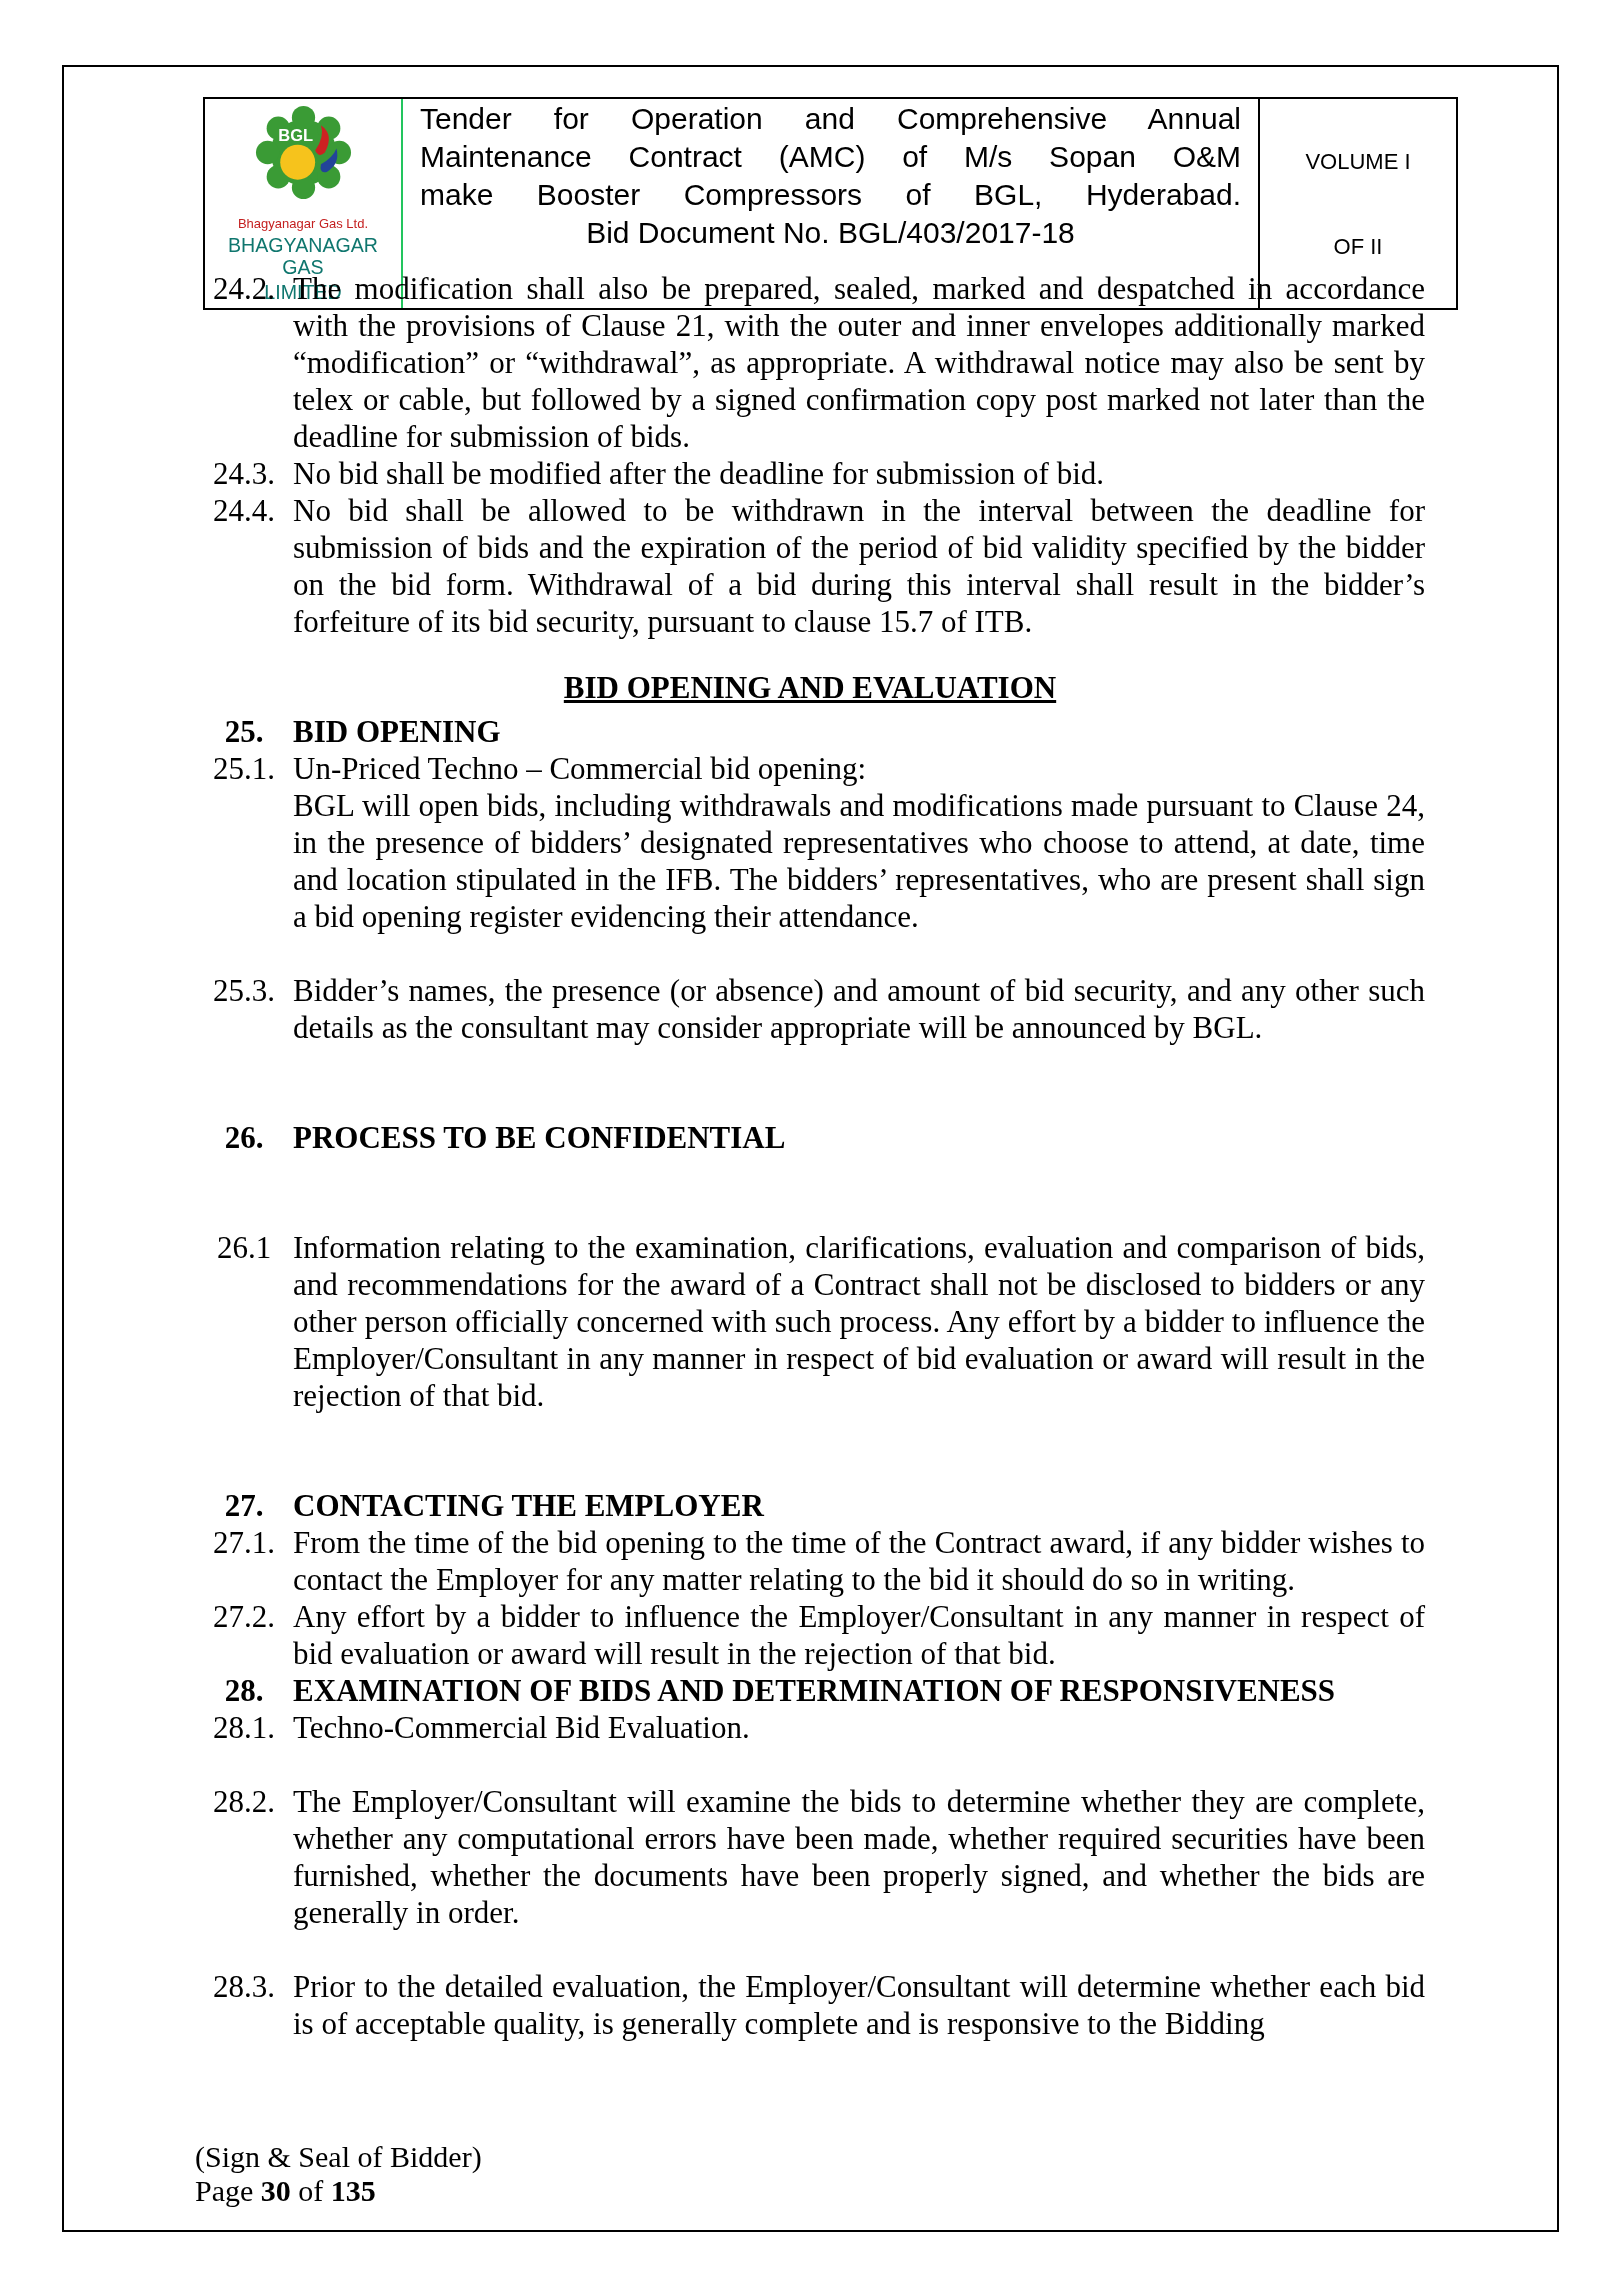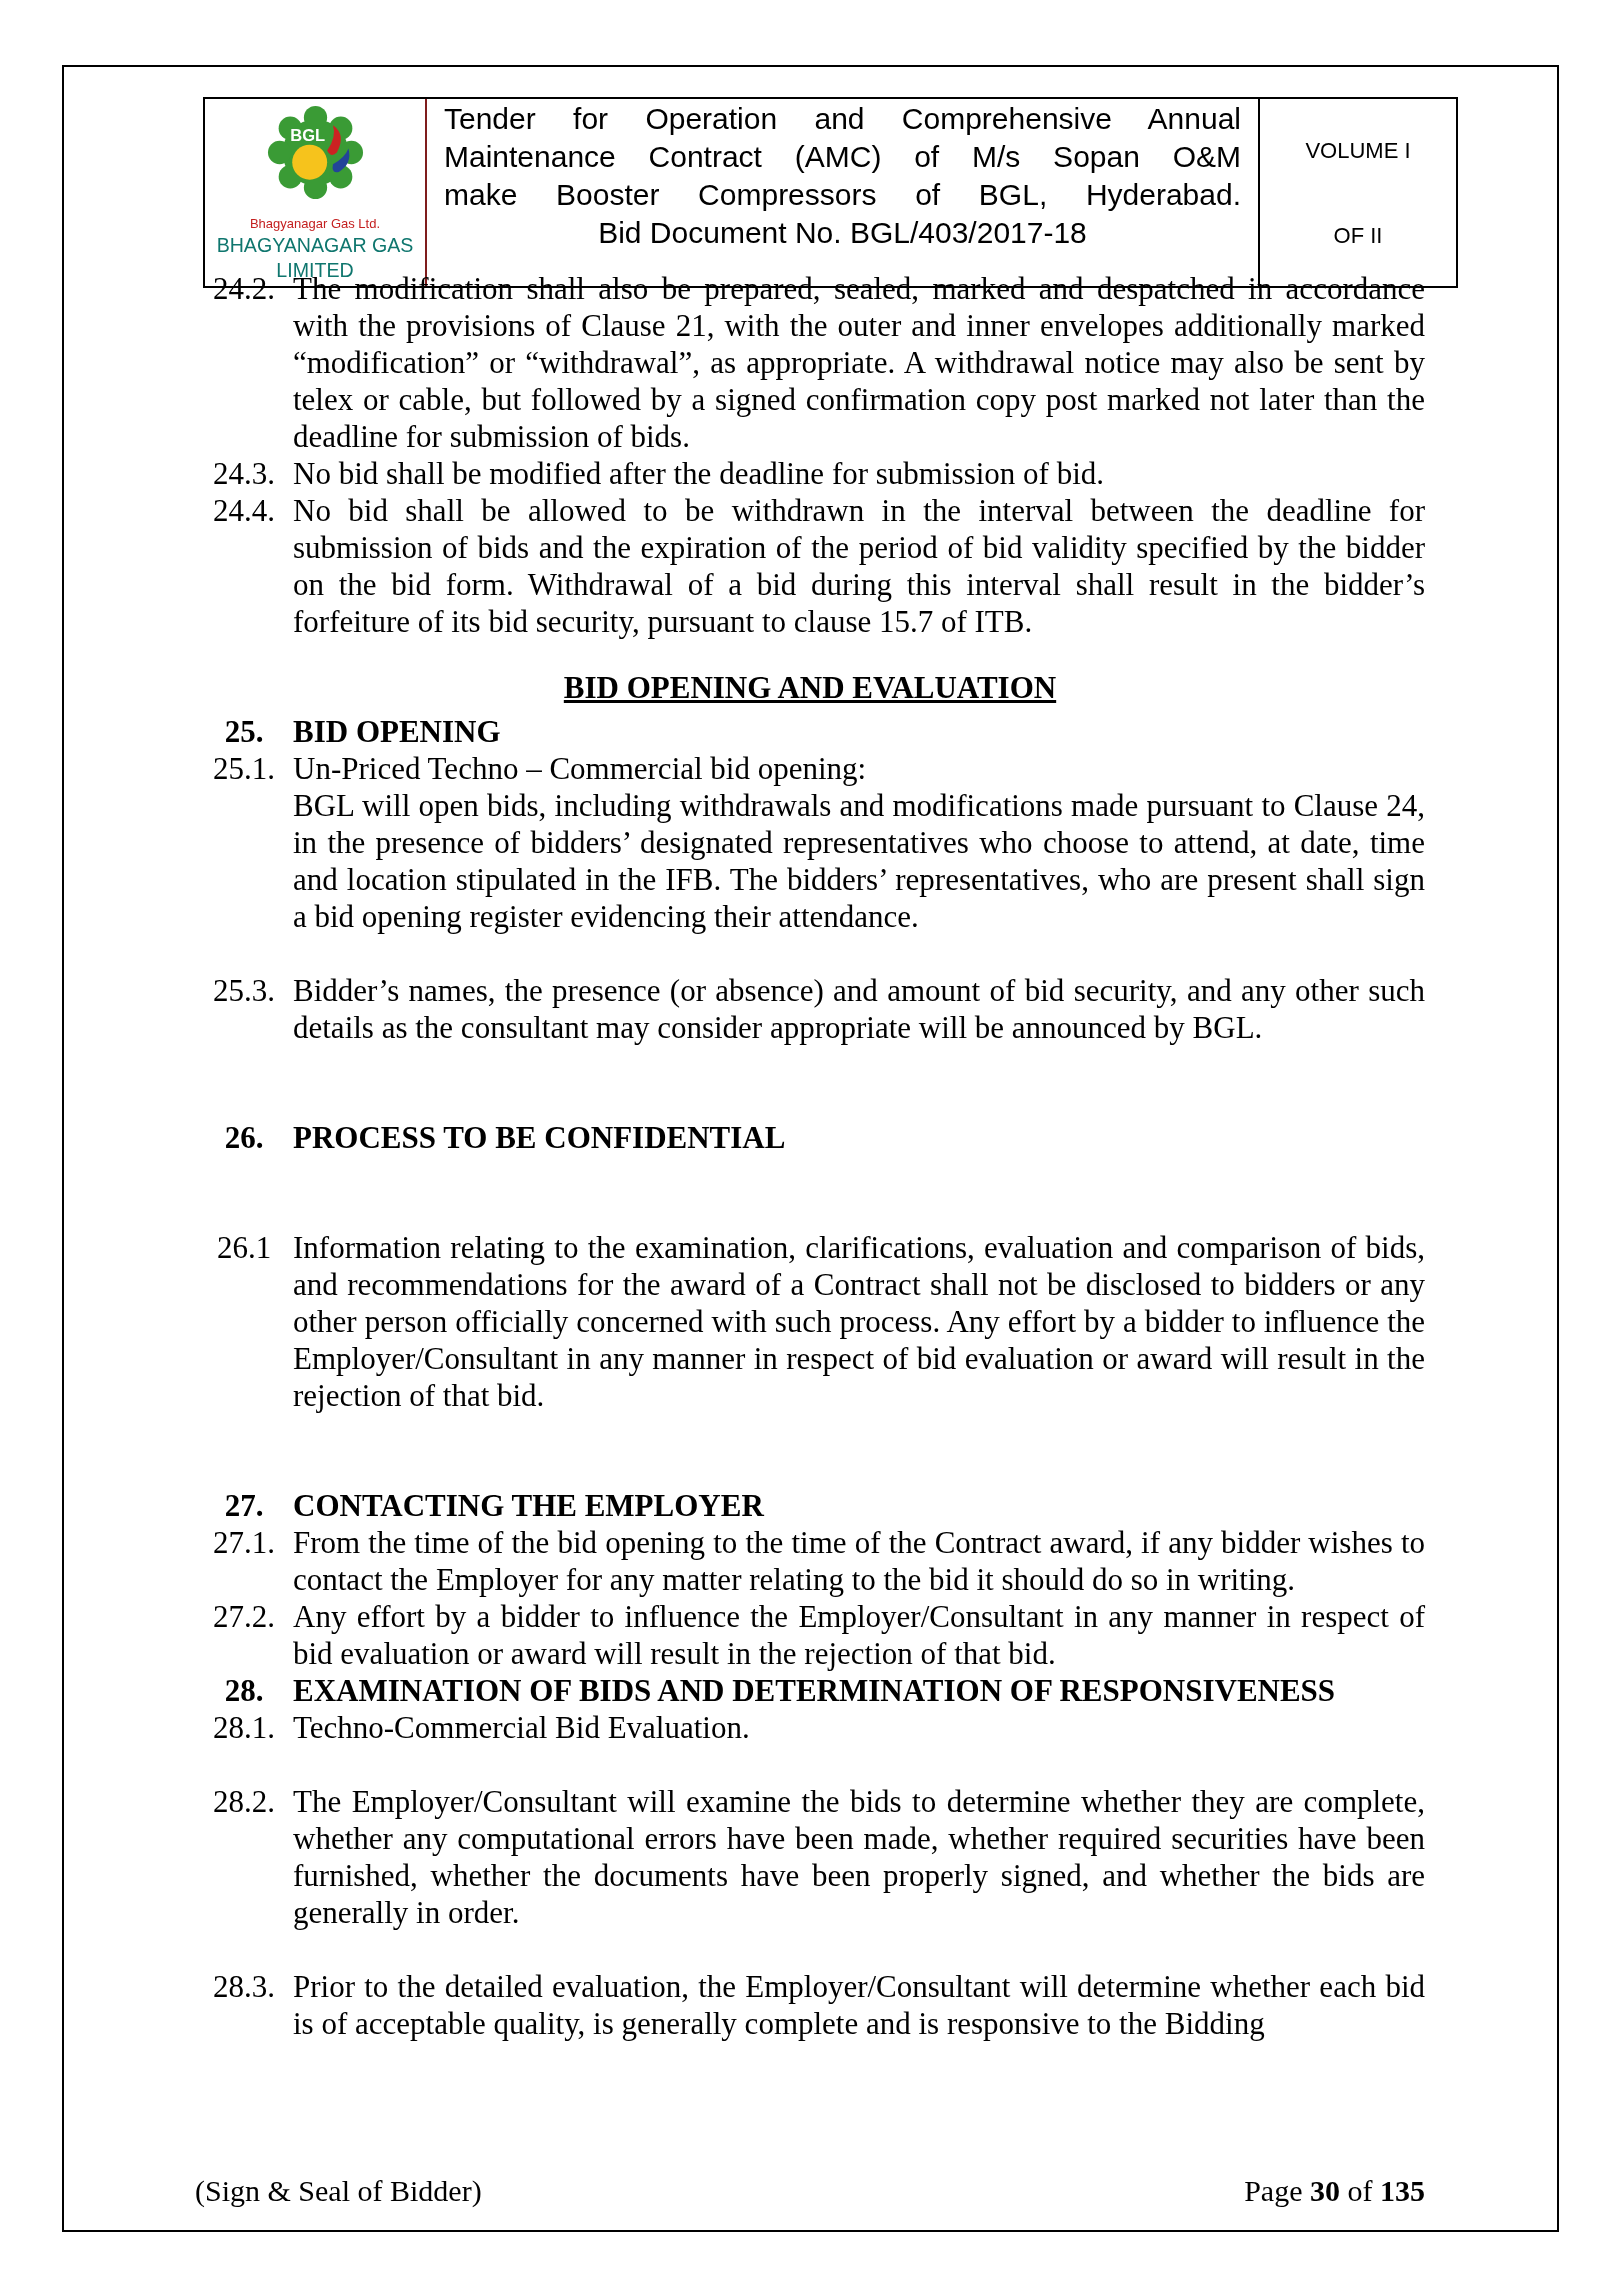--- a/index.html
+++ b/index.html
@@ -11,23 +11,23 @@
     position:absolute; left:62px; top:65px; width:1497px; height:2167px;
     border:2px solid #000; box-sizing:border-box;
   }
   
   .header {
     position:absolute; left:139px; top:30px; width:1255px;
     display:flex; border:2px solid #000; box-sizing:border-box;
     font-family:"Liberation Sans", sans-serif;
   }
   .logo-cell {
-    width:222px; flex-shrink:0; border-right:2px solid #7f1d1d;
+    width:198px; flex-shrink:0; border-right:2px solid #22c55e;
     display:flex; flex-direction:column; align-items:center; justify-content:center;
-    padding:5.2px 3.9px; box-sizing:border-box; text-align:right;
+    padding:5.2px 3.9px; box-sizing:border-box; text-align:center;
   }
   .logo-svg { width:97px; height:97px; }
   .logo-sub { font-size:13px; color:#c42020; line-height:15.7px; margin-top:15px; }
   .logo-name { font-size:19.6px; line-height:22px; color:#0f766e; margin-top:2.6px; }
   .title-cell {
     flex:1; padding:1px 17px; box-sizing:border-box;
     font-size:30px; line-height:38px;
   }
   .title-line { text-align:justify; text-align-last:justify; }
   .title-line.last { text-align-last:center; }
@@ -47,21 +47,21 @@
   .clause.bold { font-weight:bold; }
   .heading {
     text-align:center; font-weight:bold; text-decoration:underline;
     margin-top:29px; margin-bottom:6.5px;
   }
   .g1 { margin-top:37px; }
   .g2 { margin-top:73px; }
   
   .footer {
     position:absolute; left:131px; bottom:22px; width:1230px;
-    display:flex; justify-content:space-between; font-size:30px;
+    display:flex; justify-content:space-between; font-size:30px;flex-direction:column;
   }
 </style>
 </head>
 <body>
 
 <div class="page">
   <div class="frame">
 
     <div class="header">
       <div class="logo-cell">

